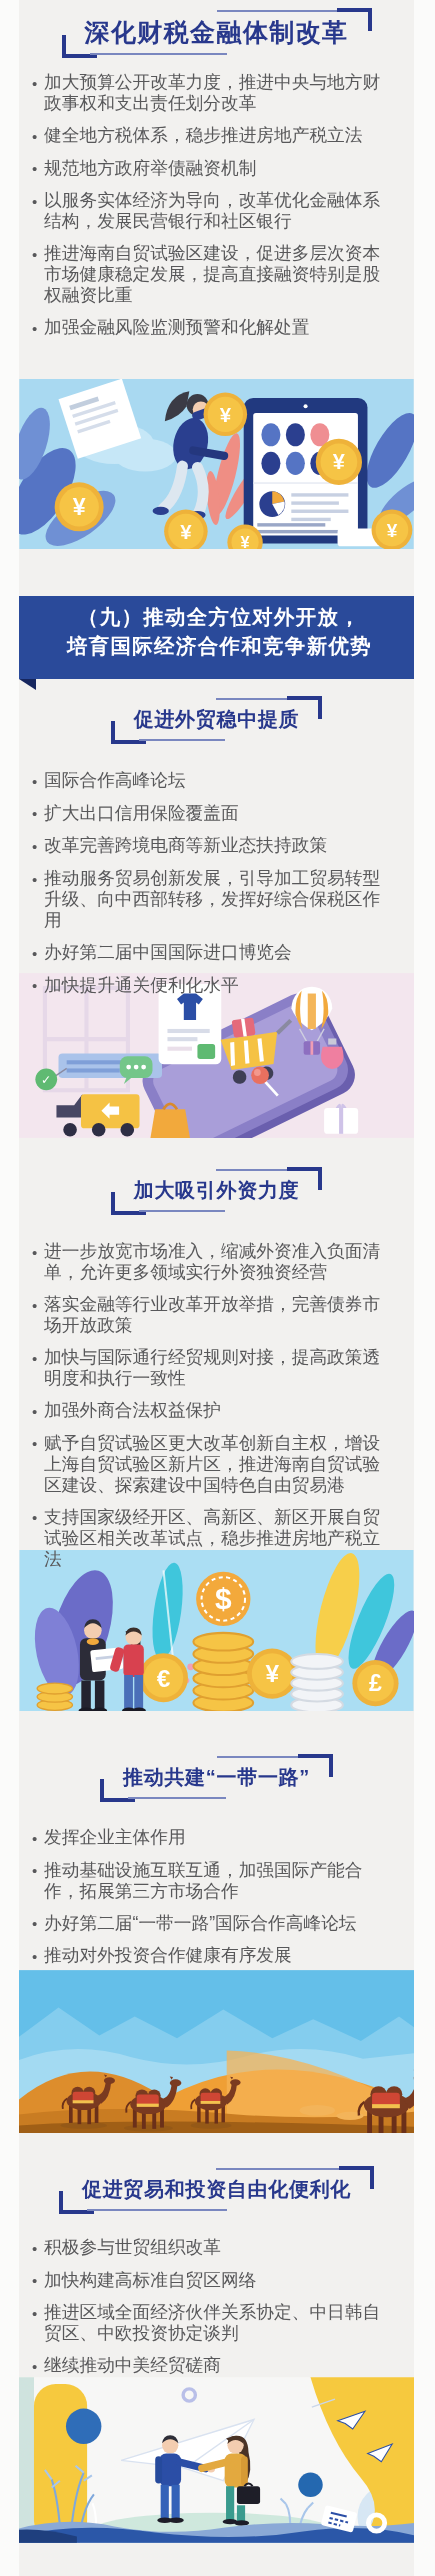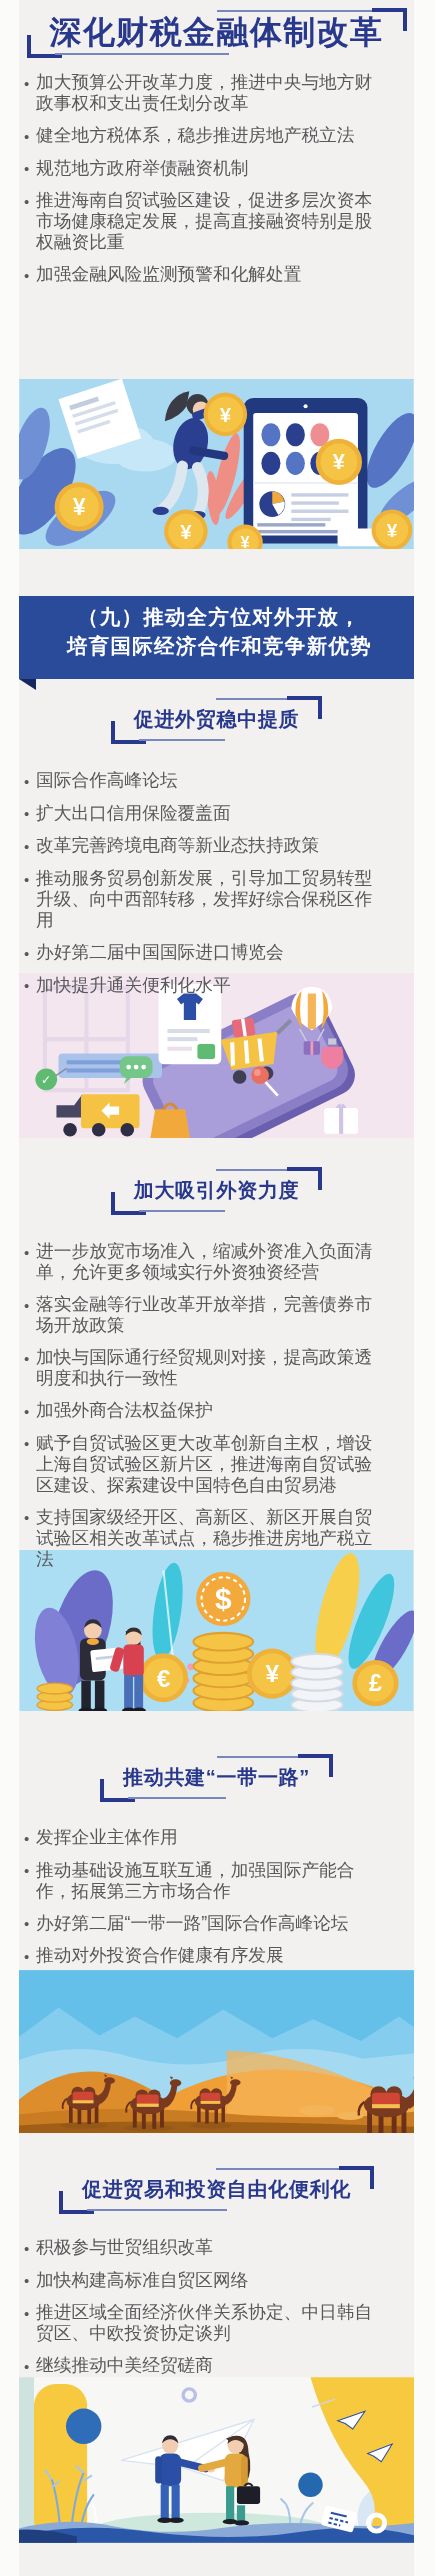--- a/index.html
+++ b/index.html
@@ -3,30 +3,30 @@
 <meta charset="utf-8">
 <style>
   html,body{margin:0;padding:0;}
   body{width:436px;height:2576px;position:relative;background:#fbfbfa;
        font-family:"Liberation Sans","DejaVu Sans",sans-serif;overflow:hidden;}
   #panel{position:absolute;left:19px;top:0;width:395px;height:2576px;background:#f2f1ef;overflow:hidden;}
 
   
   .sec-head{position:absolute;left:0;width:100%;text-align:center;z-index:3;}
   .sec-title{position:relative;display:inline-block;font-weight:bold;color:#28388c;white-space:nowrap;}
-  .h1{font-size:32px;letter-spacing:1.4px;line-height:35px;}
+  .h1{font-size:25px;letter-spacing:1.4px;line-height:35px;}
   .h2{font-size:20px;letter-spacing:0.7px;line-height:33px;}
   .dec{position:absolute;pointer-events:none;}
   .tr-line{top:-4.8px;left:50%;right:-17.7px;height:1.4px;background:#7a87bf;}
   .tr-corner{top:-7.5px;right:-23px;width:31px;height:19px;border-top:4.1px solid #28388c;border-right:4.1px solid #28388c;}
   .bl-corner{bottom:-7.5px;left:-23px;width:31px;height:19px;border-bottom:4.1px solid #28388c;border-left:4.1px solid #28388c;}
   .bl-line{bottom:-4.8px;left:5.4px;width:52%;height:1.4px;background:#7a87bf;}
 
   
-  .blist{position:absolute;left:5px;width:362px;z-index:2;}
+  .blist{position:absolute;left:13px;width:362px;z-index:2;}
   .bullet{display:flex;margin-bottom:11px;color:#58585a;font-size:17.7px;line-height:21px;}
   .bullet::before{content:"•";flex:0 0 auto;margin:0.7px 6.8px 0 0;font-size:15px;color:#58585a;}
   .btxt{flex:1 1 auto;}
 
   
   .banner{position:absolute;left:0;top:596px;width:401px;height:83px;background:#2a4a9a;
           color:#ffffff;text-align:center;font-weight:bold;font-size:20.4px;line-height:29px;
           letter-spacing:1.4px;padding-top:7px;box-sizing:border-box;z-index:3;}
   .fold{position:absolute;left:0;top:83px;width:0;height:0;
         border-top:11px solid #16265e;border-left:17.7px solid transparent;}
@@ -53,20 +53,23 @@
   <div class="blist" style="top:72px">
 
   <div class="bullet">
         <span class="btxt">加大预算公开改革力度，推进中央与地方财政事权和支出责任划分改革</span>
       </div>
       <div class="bullet">
         <span class="btxt">健全地方税体系，稳步推进房地产税立法</span>
       </div>
       <div class="bullet">
         <span class="btxt">规范地方政府举债融资机制</span>
+      </div>
+      <div class="bullet">
+        <span class="btxt">以服务实体经济为导向，改革优化金融体系结构，发展民营银行和社区银行</span>
       </div>
       <div class="bullet">
         <span class="btxt">推进海南自贸试验区建设，促进多层次资本市场健康稳定发展，提高直接融资特别是股权融资比重</span>
       </div>
       <div class="bullet">
         <span class="btxt">加强金融风险监测预警和化解处置</span>
       </div>
     </div>
 
   <div class="illus" style="top:379px">

